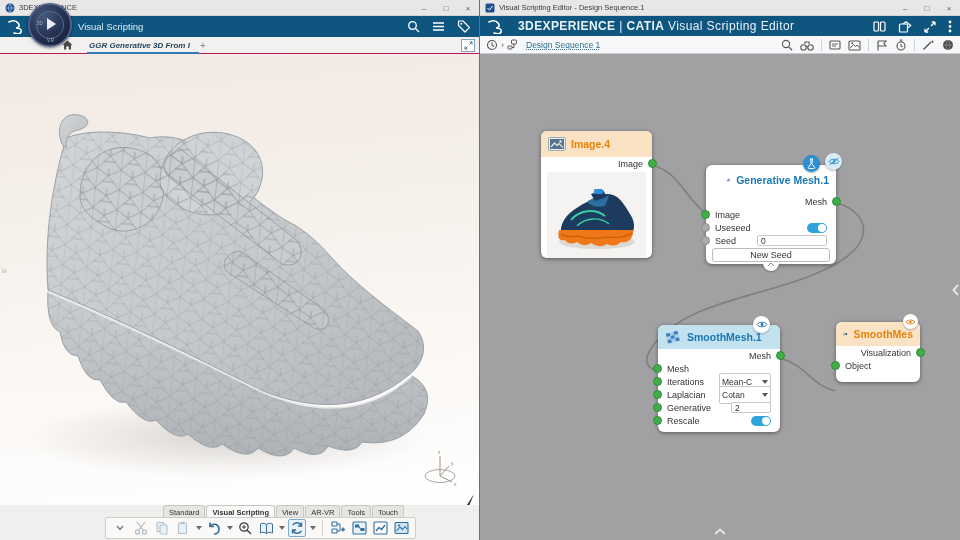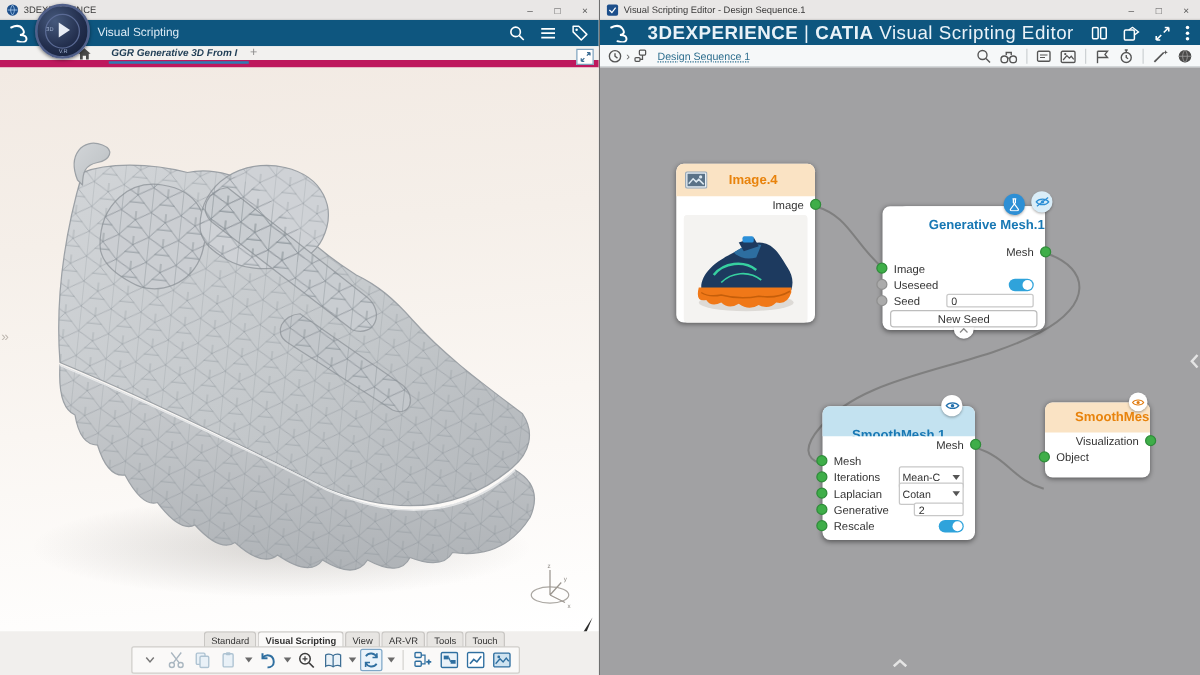--- a/index.html
+++ b/index.html
@@ -14,31 +14,31 @@
   .titlebar { position:relative; height:16px; background:#E9E7E6; display:flex; align-items:center; padding-left:5px; border-bottom:1px solid #d5d3d2;}
   .titlebar .tb-title { font-size:7.5px; color:#3a3a3a; margin-left:4px; }
   .tb-controls { position:absolute; right:0; top:0; height:16px; display:flex; }
   .tb-btn { width:22px; height:16px; font-size:8px; color:#555; display:flex; align-items:center; justify-content:center; cursor:default; }
 
   
   .brandbar { position:relative; height:21px; background:#0E567F; display:flex; align-items:center; }
   .logo3ds { margin-left:6px; flex:0 0 auto; }
   .app-name { color:#DDEBF5; font-size:9.5px; margin-left:52px; }
   .brand-icons { position:absolute; right:8px; top:0; height:21px; display:flex; align-items:center; gap:12px; }
-  .brand-title { color:#EAF2F8; font-size:15px; margin-left:12px; letter-spacing:.4px; }
+  .brand-title { color:#EAF2F8; font-size:12px; margin-left:12px; letter-spacing:.4px; }
   .brand-title b { font-weight:bold; }
   .compass { position:absolute; left:28px; top:-13px; width:44px; height:44px; border-radius:50%;
              background:radial-gradient(circle at 35% 30%, #46597c 0%, #232f4e 55%, #121b33 100%);
              border:2px solid #51608a; box-shadow:0 1px 3px rgba(0,0,0,.5); z-index:6; }
   .compass .c-inner { position:absolute; left:6px; top:6px; width:28px; height:28px; border-radius:50%; border:1px solid #5a6a94; }
   .compass .c-play { position:absolute; left:17px; top:13px; width:0; height:0; border-left:9px solid #e8edf5; border-top:6px solid transparent; border-bottom:6px solid transparent; }
   .compass .c-txt { position:absolute; font-size:4.5px; color:#9fb0cf; }
 
   
-  .tabbar { position:relative; height:17px; background:#F2F1EF; border-bottom:6px solid #be185d; display:flex; align-items:center; }
+  .tabbar { position:relative; height:17px; background:#F2F1EF; border-bottom:1px solid #be185d; display:flex; align-items:center; }
   .doc-tab { position:relative; margin-left:16px; height:17px; display:flex; align-items:center; }
   .doc-tab .t-label { font-size:8px; font-weight:bold; font-style:italic; color:#1F3D55; white-space:nowrap; }
   .doc-tab .t-underline { position:absolute; left:-2px; bottom:0; width:112px; height:2px; background:#2E7CB4; }
   .tab-add { font-size:10px; color:#8a8a8a; margin-left:10px; }
   .tab-expand { position:absolute; right:4px; top:2px; width:14px; height:13px; border:1px solid #7FA3BE; background:#fff; display:flex; align-items:center; justify-content:center; }
 
   
   .viewport { position:relative; height:451px;
               background:linear-gradient(175deg,#F2EAE3 0%, #F5EFE9 30%, #FAF6F2 60%, #FFFFFF 100%); }
   .vp-chevron { position:absolute; left:1px; top:210px; color:#BDB6AF; font-size:11px; }
@@ -59,25 +59,25 @@
   .rtoolbar { position:relative; height:18px; background:#F6F8F9; border-bottom:1px solid #C9CDD0; display:flex; align-items:center; padding:0 6px; }
   .breadcrumb { font-size:8.5px; color:#2E6E8E; text-decoration:underline dotted; margin-left:6px; cursor:pointer; white-space:nowrap; }
   .rt-right { position:absolute; right:6px; top:0; height:18px; display:flex; align-items:center; gap:7px; }
   .rt-sep { width:1px; height:12px; background:#CDD1D4; }
   .rt-chev { font-size:9px; color:#666; margin:0 3px; }
 
   
   .canvas { position:relative; height:486px; background:#A1A1A3; }
   .wires { position:absolute; left:0; top:0; }
   .node { position:absolute; background:#fff; border-radius:6px; box-shadow:0 1px 4px rgba(0,0,0,.45); font-size:9px; color:#333; }
-  .nheader { display:flex; align-items:center; gap:17px; padding:0 7px; height:26px; border-radius:6px 6px 0 0; overflow:hidden; }
+  .nheader { display:flex; align-items:center; gap:5px; padding:0 7px; height:26px; border-radius:6px 6px 0 0; overflow:hidden; }
   .nheader .n-title { font-size:10.5px; font-weight:bold; white-space:nowrap; }
   .nheader.orange { background:#FAE3C4; }
   .nheader.orange .n-title { color:#E8830C; }
-  .nheader.blue { background:#C3E2F0;flex-direction:column; }
+  .nheader.blue { background:#C3E2F0; }
   .nheader.white { background:#fff;margin-left:13px; }
   .n-title.bluetext { color:#1878B4; }
   .prow { position:relative; display:flex; align-items:center; height:13px; padding:0 9px; }
   .prow.out { justify-content:flex-end; }
   .prow .plabel { white-space:nowrap; }
   .port { position:absolute; width:9px; height:9px; border-radius:50%; top:2px; }
   .port.in { left:-5px; } .port.out { right:-5px; }
   .port.green { background:#3FAE49; border:1px solid #2F8C3A; }
   .port.gray  { background:#ABABAB; border:1px solid #8F8F8F; }
   .spacer { flex:1; }

